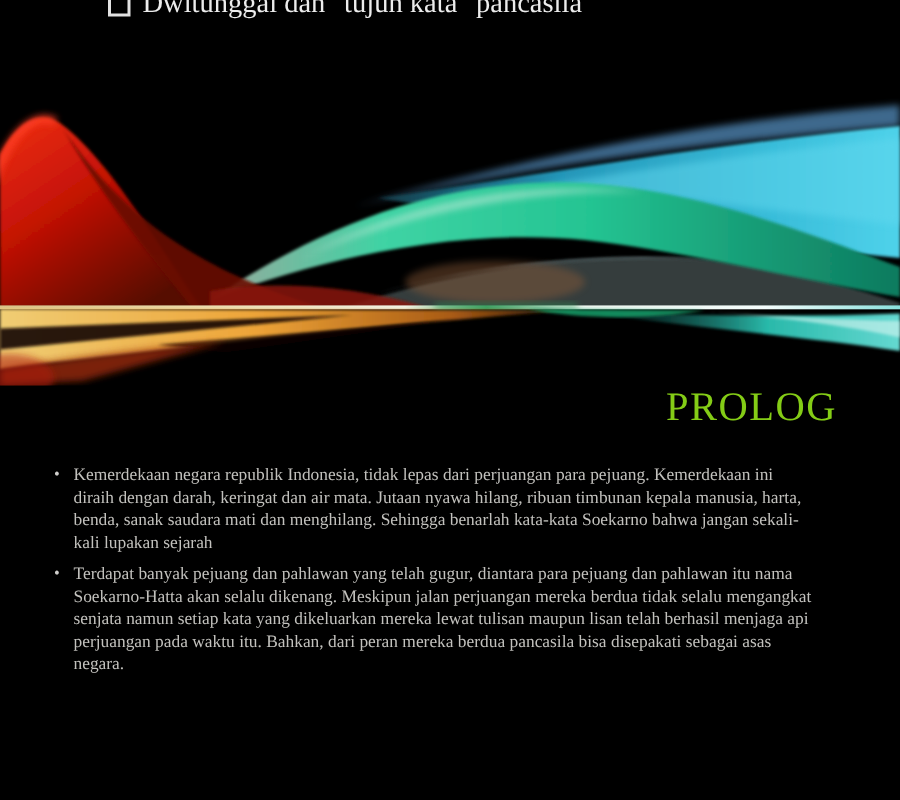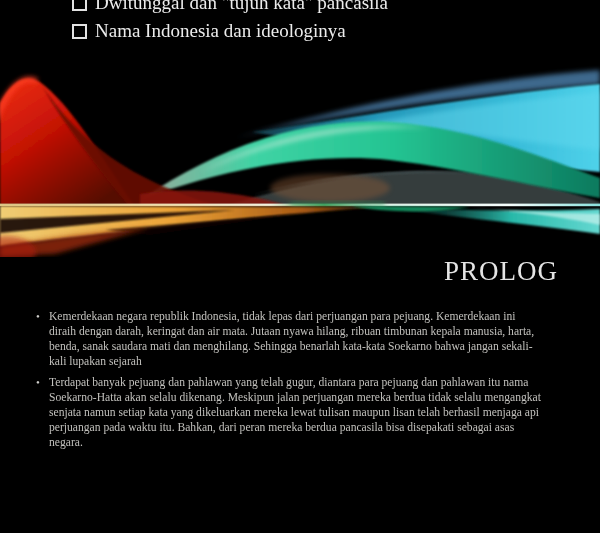--- a/index.html
+++ b/index.html
@@ -9,41 +9,37 @@
   
   .agenda{position:absolute;left:72px;top:-11px;color:#ececec;font-size:19px;line-height:28px;}
   .agenda-row{display:flex;align-items:center;white-space:nowrap;}
   .cbx{width:11px;height:11px;border:2px solid #e2e2e2;margin-right:8px;flex:none;background:transparent;}
 
   
   .wave{position:absolute;left:0;top:62px;width:600px;height:195px;}
 
   
   .title{position:absolute;top:256px;right:42px;margin:0;font-weight:normal;
-         font-size:27px;letter-spacing:1px;color:#e5e5e5;}
+         font-size:27px;letter-spacing:1px;color:#84cc16;}
 
   
   .body{position:absolute;left:36px;top:309px;width:508px;color:#c2c1bd;
         font-size:11.6px;line-height:15px;}
   .body-item{display:flex;margin-bottom:6px;}
   .dot{width:13px;flex:none;font-size:11px;color:#cfcecb;}
 </style>
 </head>
 <body>
 
 <div class="slide">
 
   <div class="agenda">
     <div class="agenda-row">
       <span class="cbx"></span>
       <span>Dwitunggal dan "tujuh kata" pancasila</span>
-    </div>
-    <div class="agenda-row">
-      <span class="cbx"></span>
-      <span>Nama Indonesia dan ideologinya</span>
     </div>
   </div>
 
   <div class="wave">
     <svg width="600" height="195" viewBox="0 0 600 195">
       <defs>
         <linearGradient id="gRed" x1="0" y1="0" x2="0.7" y2="1">
           <stop offset="0" stop-color="#f03015"></stop>
           <stop offset="0.45" stop-color="#c41205"></stop>
           <stop offset="1" stop-color="#570803"></stop>

